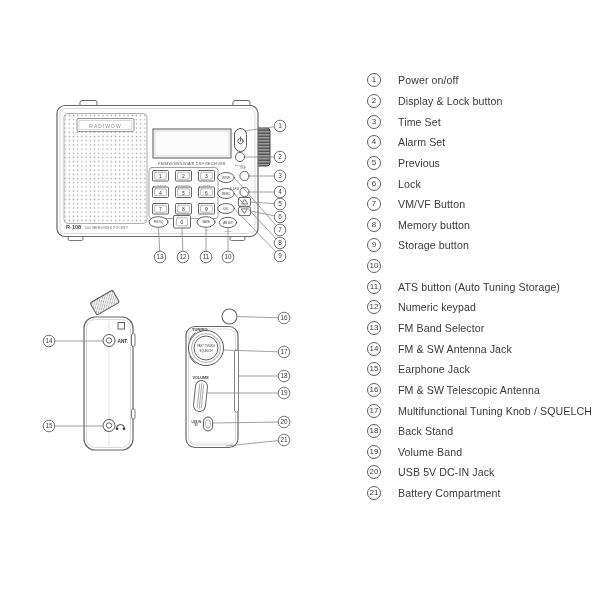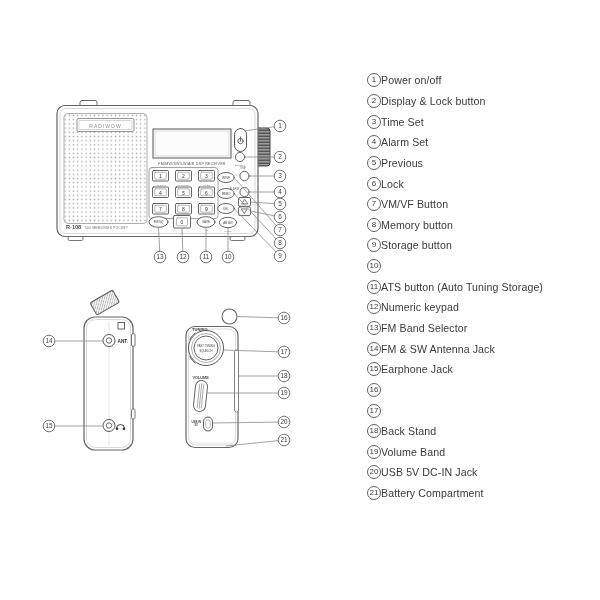--- a/index.html
+++ b/index.html
@@ -3,21 +3,21 @@
 <meta charset="utf-8">
 <style>
   html,body{margin:0;padding:0;background:#fff;}
   .page{position:relative;width:600px;height:600px;background:#ffffff;overflow:hidden;
         font-family:"Liberation Sans","DejaVu Sans",sans-serif;}
   #diagram{position:absolute;left:0;top:0;}
   .legend{position:absolute;left:367px;top:70px;width:225px;}
   .legend-row{display:flex;align-items:center;height:20.65px;}
   .lnum{flex:0 0 14px;width:14px;height:14px;border:1.1px solid #606060;border-radius:50%;
         box-sizing:border-box;font-size:8px;line-height:11.5px;text-align:center;color:#3c3c3c;}
-  .llabel{margin-left:0;font-size:10.6px;color:#3a3a3a;letter-spacing:.1px;white-space:nowrap;}
+  .llabel{margin-left:17px;font-size:10.6px;color:#3a3a3a;letter-spacing:.1px;white-space:nowrap;}
   text{font-family:"Liberation Sans","DejaVu Sans",sans-serif;}
 </style>
 </head>
 <body>
 
 <div class="page">
 
 <svg id="diagram" width="600" height="600" viewBox="0 0 600 600">
   <defs>
     <pattern id="dotpat" width="4.2" height="4.2" patternUnits="userSpaceOnUse">
@@ -395,23 +395,25 @@
       <div class="legend-row">
         <span class="lnum">14</span>
         <span class="llabel">FM &amp; SW Antenna Jack</span>
       </div>
       <div class="legend-row">
         <span class="lnum">15</span>
         <span class="llabel">Earphone Jack</span>
       </div>
       <div class="legend-row">
         <span class="lnum">16</span>
+        <span class="llabel">FM &amp; SW Telescopic Antenna</span>
       </div>
       <div class="legend-row">
         <span class="lnum">17</span>
+        <span class="llabel">Multifunctional Tuning Knob / SQUELCH</span>
       </div>
       <div class="legend-row">
         <span class="lnum">18</span>
         <span class="llabel">Back Stand</span>
       </div>
       <div class="legend-row">
         <span class="lnum">19</span>
         <span class="llabel">Volume Band</span>
       </div>
       <div class="legend-row">

